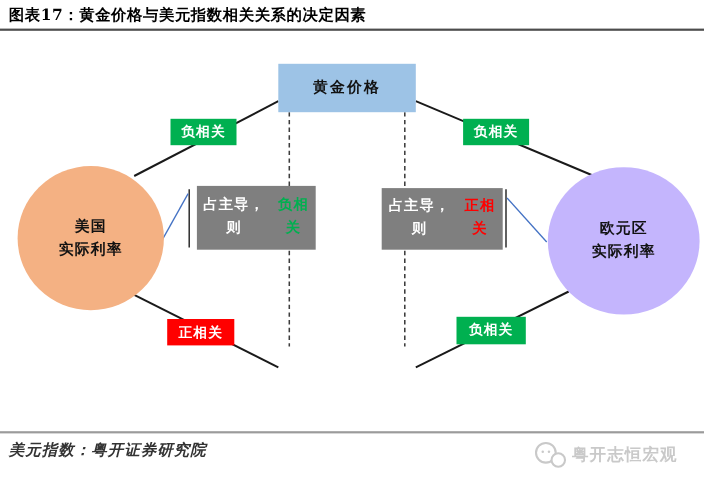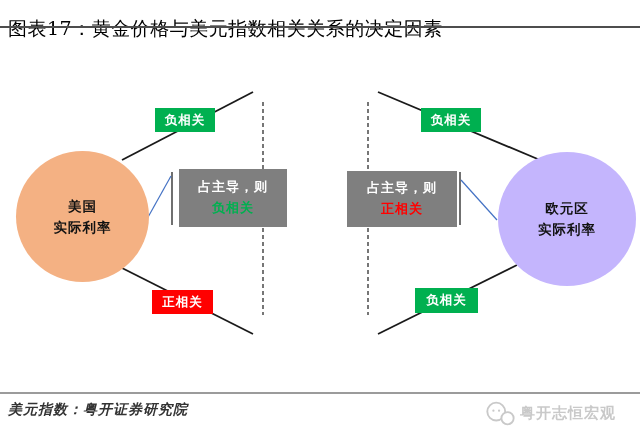--- a/index.html
+++ b/index.html
@@ -2,33 +2,33 @@
 <html><head>
 <meta charset="utf-8">
 <style>
   html,body { margin:0; padding:0; background:#fff; }
   .page {
     position:relative; width:640px; height:436px; background:#ffffff;
     font-family:"DejaVu Serif", serif; overflow:hidden;
   }
   .abs { position:absolute; }
   .figure-title {
-    left:8px; top:5px; font-size:19px; font-weight:normal; color:#000;
-    letter-spacing:0.5px; white-space:nowrap;margin-top:11px;
+    left:8px; top:5px; font-size:14px; font-weight:bold; color:#000;
+    letter-spacing:0.5px; white-space:nowrap;
   }
   .title-rule { left:0; top:26px; width:640px; height:2px; background:#4d4d4d; }
   .lines-layer { left:0; top:0; width:640px; height:436px; z-index:1; }
   .node {
     display:flex; align-items:center; justify-content:center; text-align:center;
     font-weight:bold; color:#121212; z-index:2; line-height:1.55;
   }
   .rect-node { font-size:13.5px; letter-spacing:2px; }
   .circle-node { border-radius:50%; flex-direction:column; font-size:13.5px; letter-spacing:1px; }
   .callout {
-    flex-direction:column; z-index:2; font-size:13px; letter-spacing:1px; line-height:1.6;text-align:center;
+    flex-direction:row; z-index:2; font-size:13px; letter-spacing:1px; line-height:1.6;text-align:center;
   }
   .callout .l1 { color:#ffffff; font-weight:bold; }
   .callout .l2 { font-weight:bold; }
   .badge {
     display:flex; align-items:center; justify-content:center; z-index:3;
     color:#fff; font-size:12.5px; font-weight:bold; letter-spacing:1px;
   }
   .footer-rule { left:0; top:392px; width:640px; height:2px; background:#9b9b9b; }
   .source-text {
     left:8px; top:401px; font-size:14px; font-style:italic; font-weight:bold; color:#333;
@@ -54,20 +54,23 @@
     <line x1="122" y1="268" x2="253" y2="334" stroke="#1A1A1A" stroke-width="1.8"></line>
     <line x1="378" y1="334" x2="517" y2="265" stroke="#1A1A1A" stroke-width="1.8"></line>
     <line x1="263" y1="102" x2="263" y2="315" stroke="#3D3D3D" stroke-width="1.4" stroke-dasharray="4 3"></line>
     <line x1="368" y1="102" x2="368" y2="315" stroke="#3D3D3D" stroke-width="1.4" stroke-dasharray="4 3"></line>
     <line x1="172" y1="172" x2="172" y2="225" stroke="#222" stroke-width="1.3"></line>
     <line x1="460" y1="172" x2="460" y2="225" stroke="#222" stroke-width="1.3"></line>
     <line x1="147" y1="219" x2="171" y2="176" stroke="#4472C4" stroke-width="1.2"></line>
     <line x1="461" y1="180" x2="497" y2="220" stroke="#4472C4" stroke-width="1.2"></line>
   </svg>
 
+  <div class="abs node rect-node" style="left: 253px; top: 58px; width: 125px; height: 44px; background-color: rgb(157, 195, 230);">
+    <span>黄金价格</span>
+  </div>
 
 
   <div class="abs node circle-node" style="left: 16px; top: 151px; width: 133px; height: 131px; background-color: rgb(244, 177, 131);">
     <span>美国</span>
     <span>实际利率</span>
   </div>
 
   <div class="abs node circle-node" style="left: 498px; top: 152px; width: 138px; height: 134px; background-color: #c4b5fd;">
     <span>欧元区</span>
     <span>实际利率</span>

